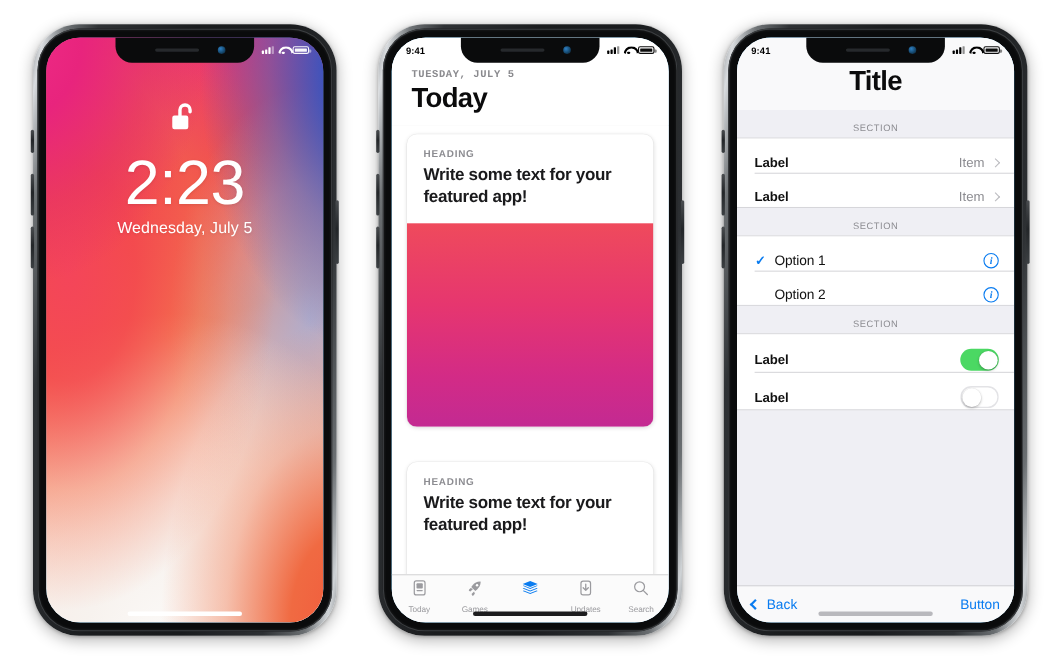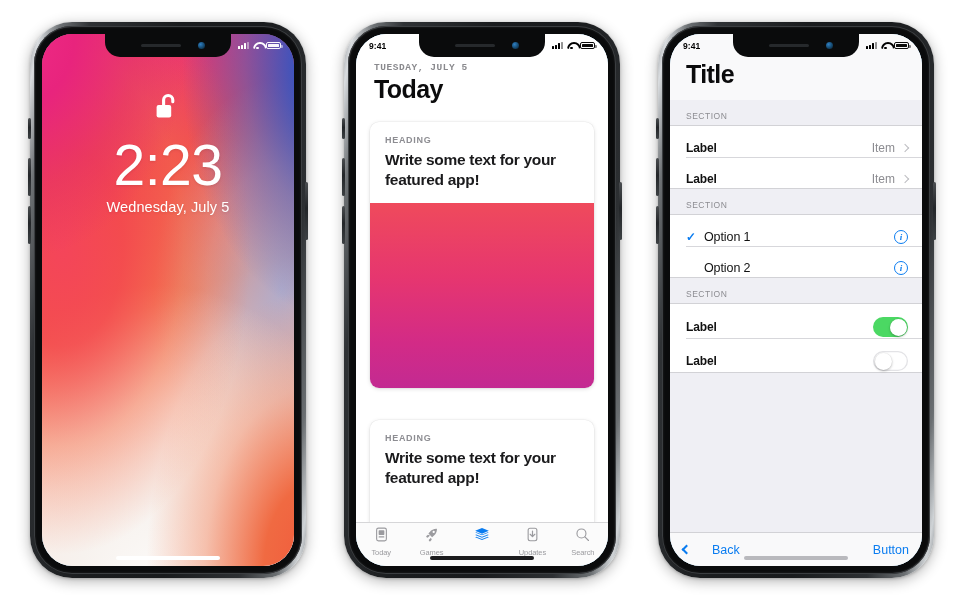--- a/index.html
+++ b/index.html
@@ -251,20 +251,21 @@
   .tab-label { font-size: 7.5px; letter-spacing: -0.1px; }
   .tab.active .tab-label { font-weight: bold; margin-top: 24px; }
 
   
   #phone3 { left: 658px; top: 22px; }
   .settings-screen {
     position: absolute; inset: 0;
     background: #efeff4;
     display: flex; flex-direction: column;
     color: #000;
+    text-align: center;
   }
   .st-header {
     background: #f9f9fa;
     padding: 26px 16px 11px;
     flex: none;
   }
   .st-title {
     font-size: 25px; font-weight: bold;
     letter-spacing: -0.6px;
     color: #0b0b0c;
@@ -355,21 +356,21 @@
   .st-toolbar {
     flex: none;
     height: 34px;
     background: #f9f9fa;
     border-top: 0.5px solid #d2d2d6;
     display: flex; align-items: center; justify-content: space-between;
     padding: 0 13px;
     font-size: 12.5px;
     color: #0a7cf0;
   }
-  .back-btn { display: flex; align-items: center; gap: 21px; }
+  .back-btn { display: flex; align-items: center; gap: 6px; }
   .chev-left {
     width: 7px; height: 7px;
     border-left: 2px solid #0a7cf0;
     border-bottom: 2px solid #0a7cf0;
     transform: rotate(45deg);
     margin-right: 1px;
   }
 </style>
 </head>
 <body>

